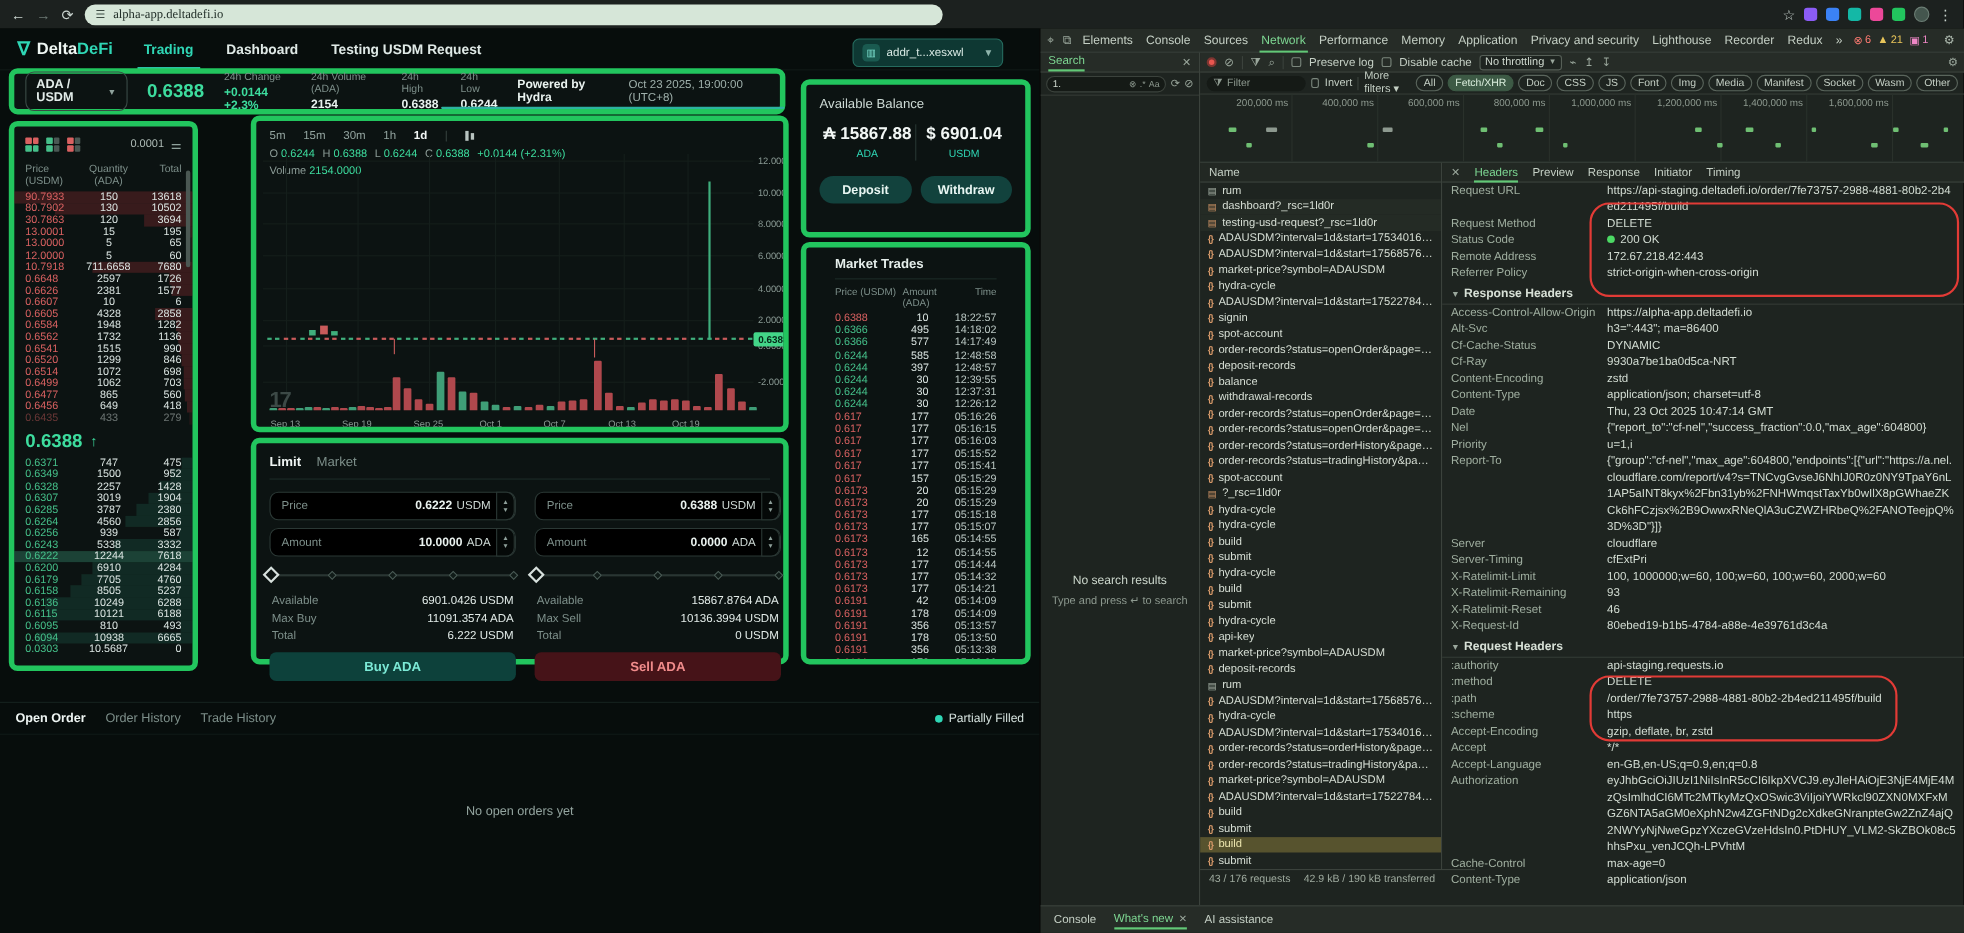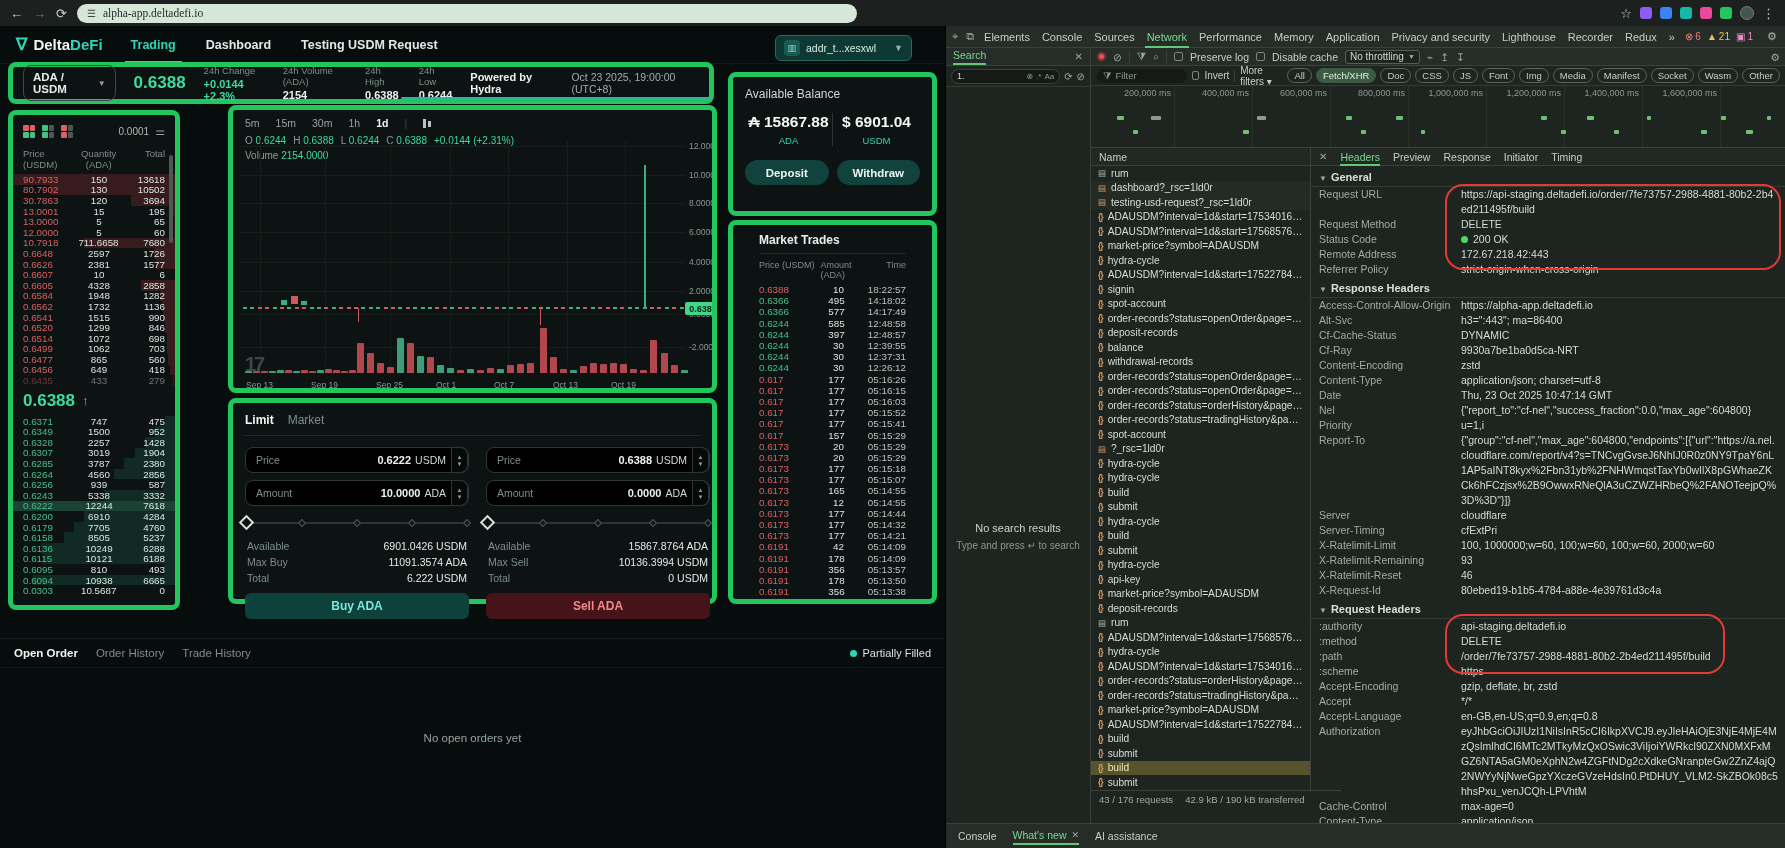--- a/index.html
+++ b/index.html
@@ -1375,21 +1375,20 @@
       <span class="x">✕</span>
       <span id="ptabs" style="display:flex;gap:13px;">
           <span class="ptab active">Headers</span>
           <span class="ptab">Preview</span>
           <span class="ptab">Response</span>
           <span class="ptab">Initiator</span>
           <span class="ptab">Timing</span>
         </span>
     </div>
     <div id="sec-general">
-        <div class="sec-title"><span class="tri">▼</span>General</div>
         <div class="hrow">
           <span class="hk">Request URL</span>
           <span class="hv">https://api-staging.deltadefi.io/order/7fe73757-2988-4881-80b2-2b4ed211495f/build</span>
         </div>
         <div class="hrow">
           <span class="hk">Request Method</span>
           <span class="hv">DELETE</span>
         </div>
         <div class="hrow">
           <span class="hk">Status Code</span>
@@ -1468,21 +1467,21 @@
         </div>
         <div class="hrow">
           <span class="hk">X-Request-Id</span>
           <span class="hv">80ebed19-b1b5-4784-a88e-4e39761d3c4a</span>
         </div>
       </div>
     <div id="sec-request">
         <div class="sec-title"><span class="tri">▼</span>Request Headers</div>
         <div class="hrow">
           <span class="hk">:authority</span>
-          <span class="hv">api-staging.deltadefi.io</span>
+          <span class="hv">api-staging.requests.io</span>
         </div>
         <div class="hrow">
           <span class="hk">:method</span>
           <span class="hv">DELETE</span>
         </div>
         <div class="hrow">
           <span class="hk">:path</span>
           <span class="hv">/order/7fe73757-2988-4881-80b2-2b4ed211495f/build</span>
         </div>
         <div class="hrow">

